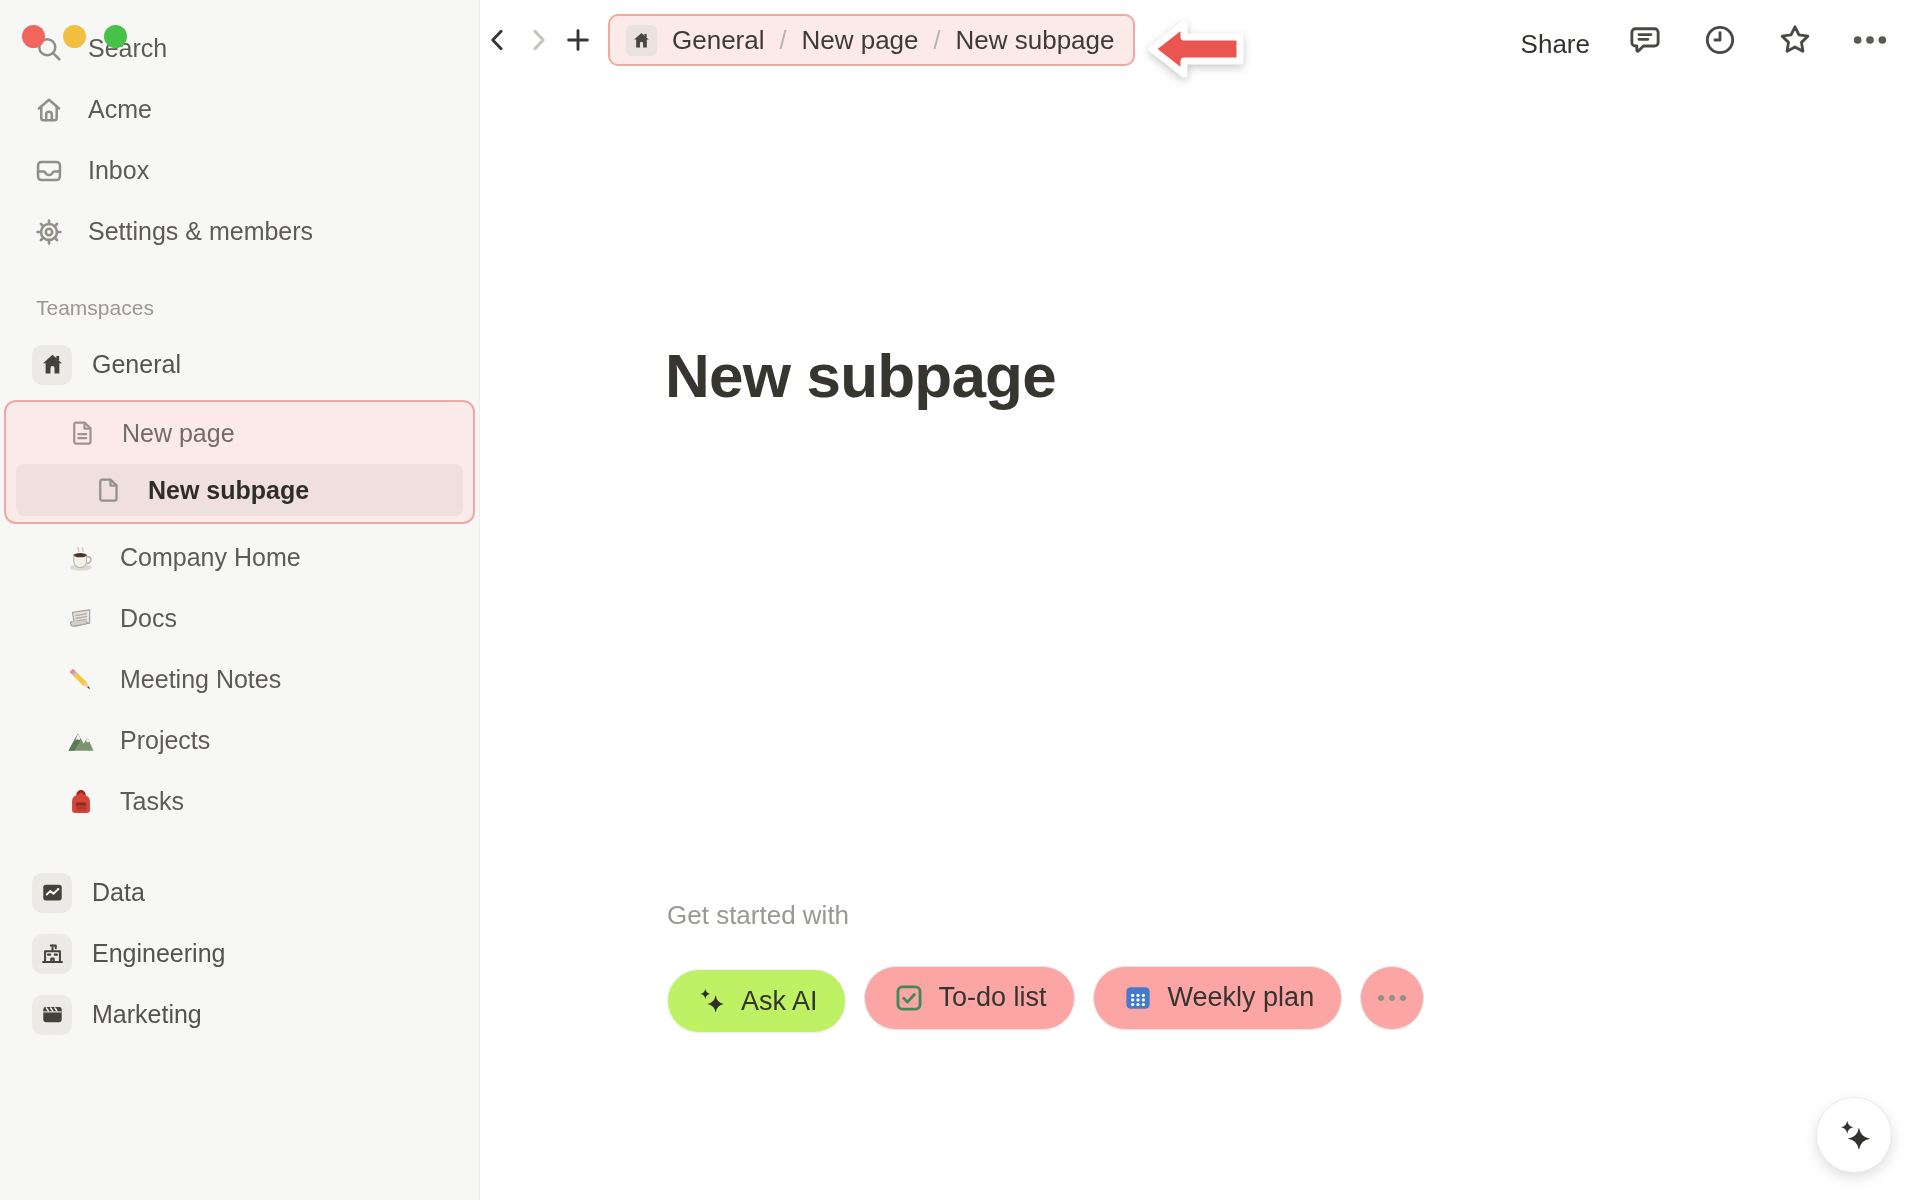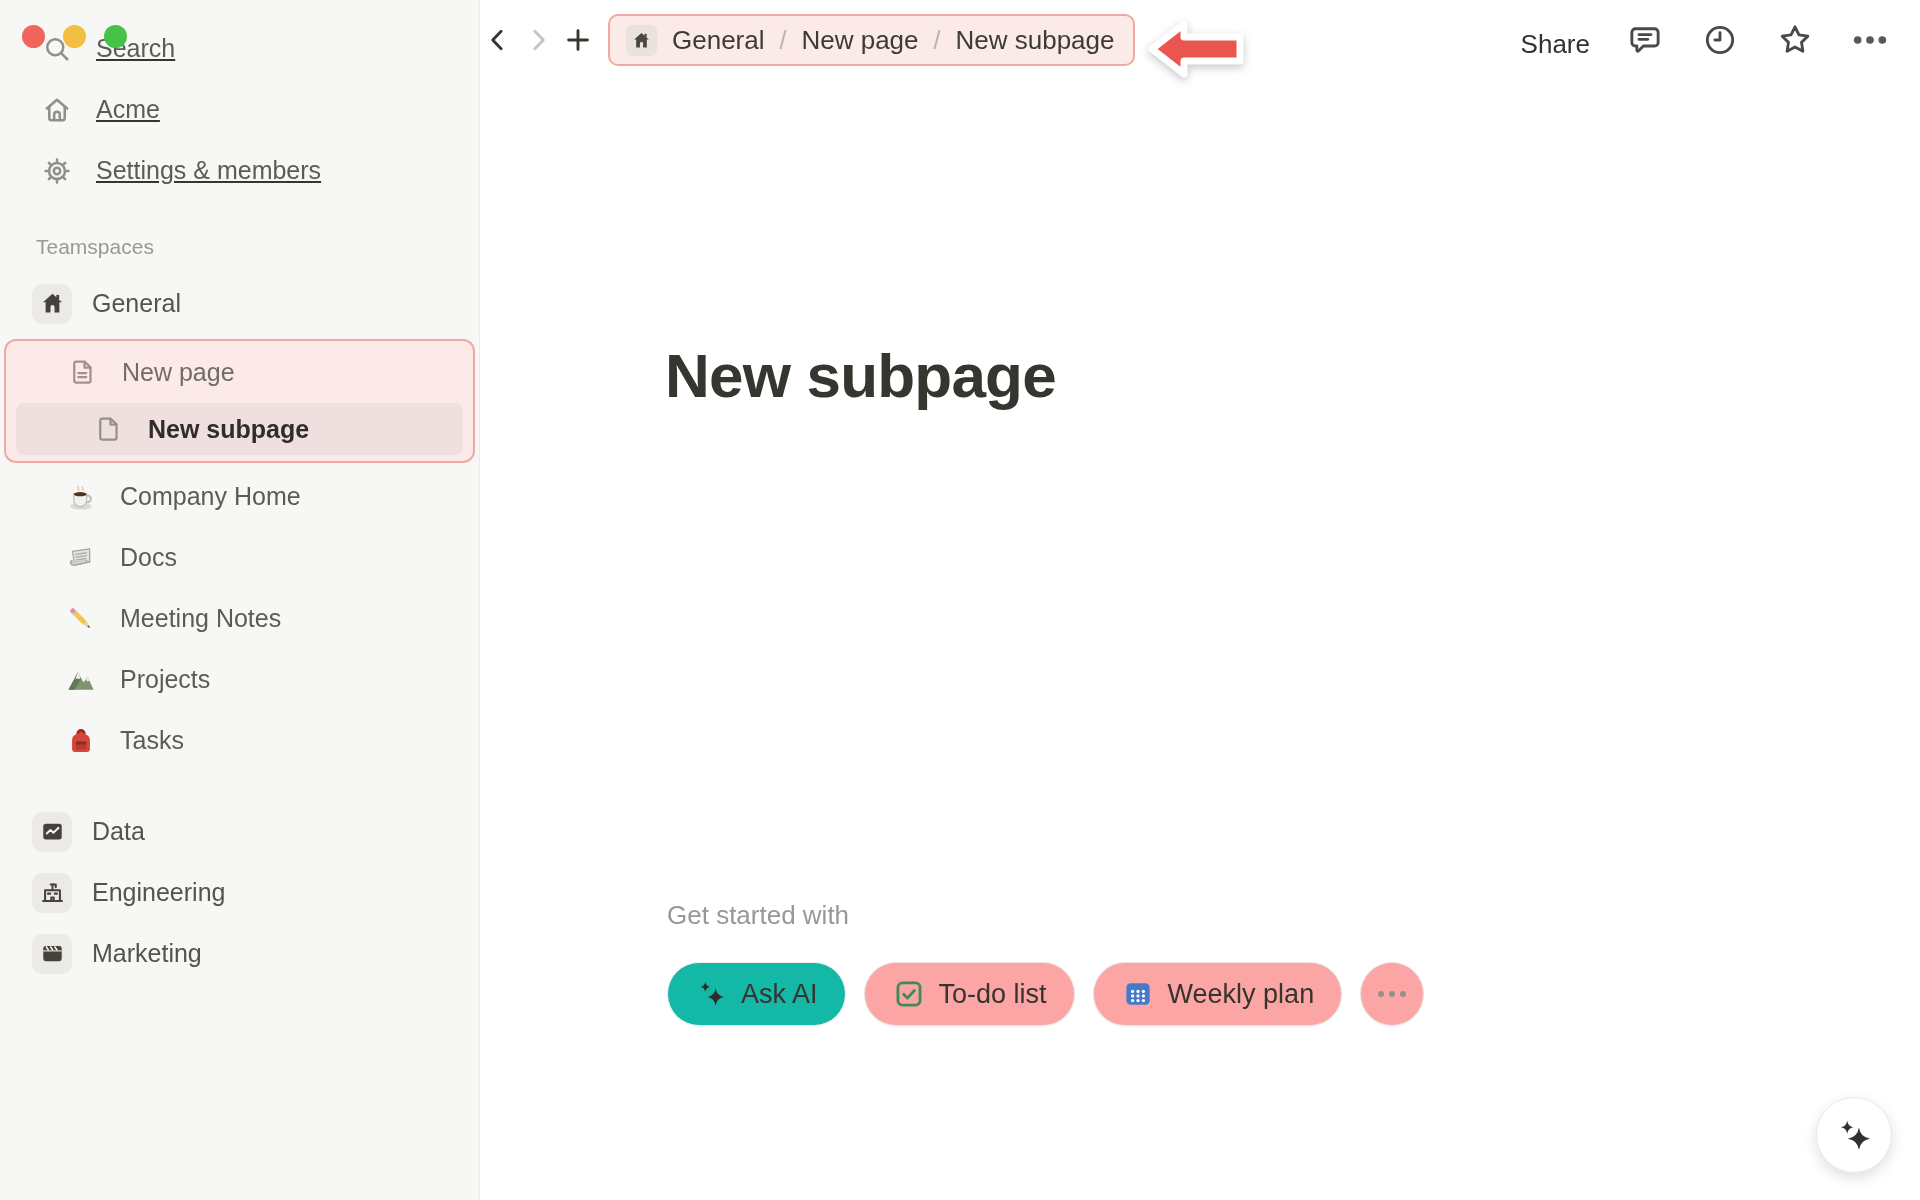--- a/index.html
+++ b/index.html
@@ -14,21 +14,21 @@
   .light.yellow { background:#f3bf43; }
   .light.green { background:#45c247; }
 
   .workspace { margin:105px 20px 0 26px; height:56px; display:flex; align-items:center; gap:15px; }
   .ws-name { font-size:25px; font-weight:700; color:#37352f; }
   .ws-chev { margin-left:2px; display:flex; }
   .compose { margin-left:auto; display:flex; }
 
   .nav-list { margin-top:18px; }
   .row { display:flex; align-items:center; cursor:default; }
-  .nav-item { height:61px; padding-left:40px; gap:22px;text-decoration:underline; }
+  .nav-item { height:61px; padding-left:32px; gap:22px; }
   .icon-box { width:34px; height:34px; display:flex; align-items:center; justify-content:center; flex:none; }
   .nav-label { font-size:25px; font-weight:500; color:#5d5b56; white-space:nowrap; }
 
   .ts-label { margin:34px 0 14px 36px; font-size:21px; font-weight:500; color:#9b9894; }
 
   .ts-item { height:61px; padding-left:32px; gap:20px; }
   .badge { width:40px; height:40px; border-radius:10px; background:#ebeae7; display:flex; align-items:center; justify-content:center; flex:none; }
   .ts-text { font-size:25px; font-weight:500; color:#55534e; white-space:nowrap; }
 
   .callout { margin:5px 4px 0 4px; border:2.5px solid #f2a8a2; background:#fceae9; border-radius:12px; padding:2px 0 6px 0; }
@@ -54,21 +54,21 @@
 
   .top-right { margin-left:auto; display:flex; align-items:flex-end; gap:35px; }
   .share { font-size:26px; color:#34322e; }
   .tr-icon { display:flex; align-items:center; justify-content:center; width:40px; height:40px; }
 
   .page-title { position:absolute; left:185px; top:340px; font-size:62px; font-weight:700; letter-spacing:-0.8px; color:#37352f; }
 
   .get-started { position:absolute; left:187px; top:900px; font-size:26px; color:#9b9792; }
   .actions { position:absolute; left:187px; top:962px; display:flex; align-items:center; gap:18px; }
   .pill { height:64px; border-radius:32px; display:flex; align-items:center; gap:13px; padding:0 27px; font-size:27px; font-weight:500; color:#36342f; background:#fca5a5; border:1.5px solid #e7e5e1; box-shadow:0 1px 2px rgba(0,0,0,0.04); white-space:nowrap; }
-  .pill.ai { background:#14b8a6; border-color:#f1f0ee; }
+  .pill.ai { background:#bef264; border-color:#f1f0ee;margin-top:7px; }
   .pill.more { width:64px; padding:0; justify-content:center; gap:5px; }
   .dot { width:6px; height:6px; border-radius:50%; background:#93908b; }
 
   .fab { position:absolute; right:28px; bottom:27px; width:76px; height:76px; border-radius:50%; background:#ffffff; border:1px solid #ebe9e6; box-shadow:0 5px 14px rgba(0,0,0,0.13); display:flex; align-items:center; justify-content:center; }
 </style>
 </head>
 <body>
 
 <aside class="sidebar">
 
@@ -91,20 +91,29 @@
     </div>
     <div class="row nav-item">
       <span class="icon-box">
         <svg width="32" height="32" viewBox="0 0 24 24" fill="none" stroke="#918f8a" stroke-width="1.9" stroke-linecap="round" stroke-linejoin="round">
             <path d="M4.4 10.9 L12 4.3 l7.6 6.6"></path>
             <path d="M6.2 9.5 V18 a1.7 1.7 0 0 0 1.7 1.7 h8.2 A1.7 1.7 0 0 0 17.8 18 V9.5"></path>
             <path d="M9.9 19.5 v-4.1 a2.1 2.1 0 0 1 4.2 0 v4.1"></path>
           </svg>
       </span>
       <span class="nav-label">Acme</span>
+    </div>
+    <div class="row nav-item">
+      <span class="icon-box">
+        <svg width="32" height="32" viewBox="0 0 24 24" fill="none" stroke="#918f8a" stroke-width="1.9" stroke-linecap="round" stroke-linejoin="round">
+            <rect x="3.8" y="5.2" width="16.4" height="13.6" rx="2.6"></rect>
+            <path d="M3.8 12.4 h4.2 c.7 0 1 .4 1.3.9 .5 1 1.5 1.7 2.7 1.7 s2.2-.7 2.7-1.7 c.3-.5.6-.9 1.3-.9 h4.2"></path>
+          </svg>
+      </span>
+      <span class="nav-label">Inbox</span>
     </div>
     <div class="row nav-item">
       <span class="icon-box">
         <svg width="32" height="32" viewBox="0 0 24 24" fill="none" stroke="#918f8a" stroke-width="1.9" stroke-linecap="round">
             <circle cx="12" cy="12" r="6"></circle>
             <circle cx="12" cy="12" r="2.4"></circle>
             <path d="M12 3.4 V6 M12 18 v2.6 M3.4 12 H6 M18 12 h2.6 M5.9 5.9 L7.7 7.7 M16.3 16.3 l1.8 1.8 M18.1 5.9 L16.3 7.7 M7.7 16.3 L5.9 18.1"></path>
           </svg>
       </span>
       <span class="nav-label">Settings &amp; members</span>

